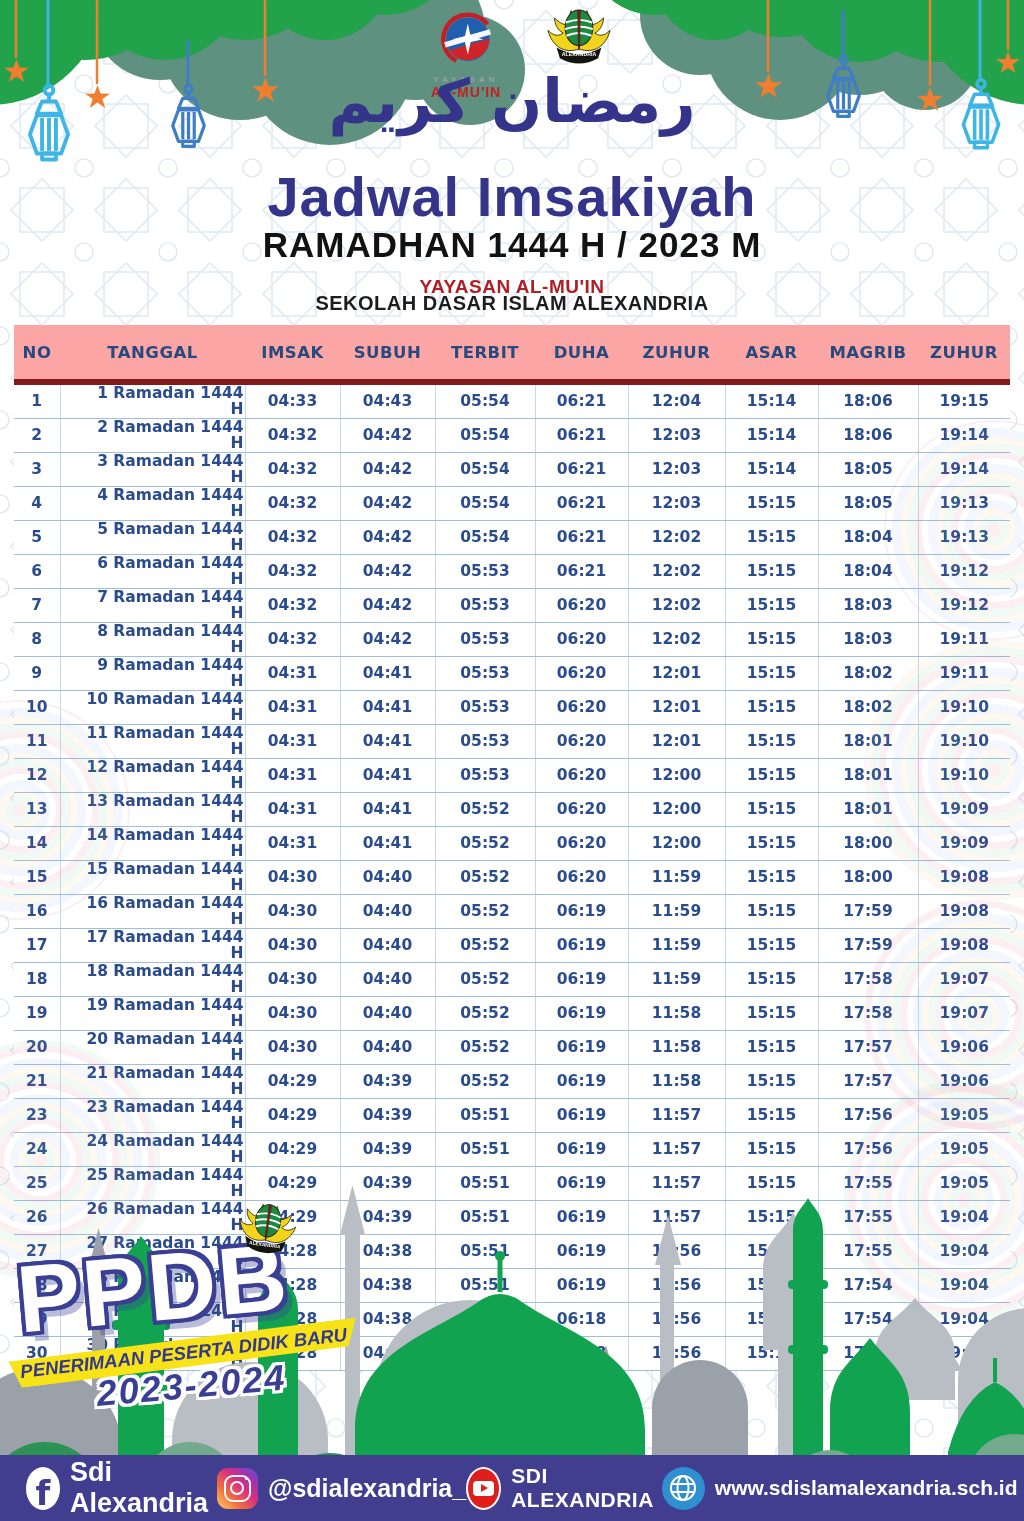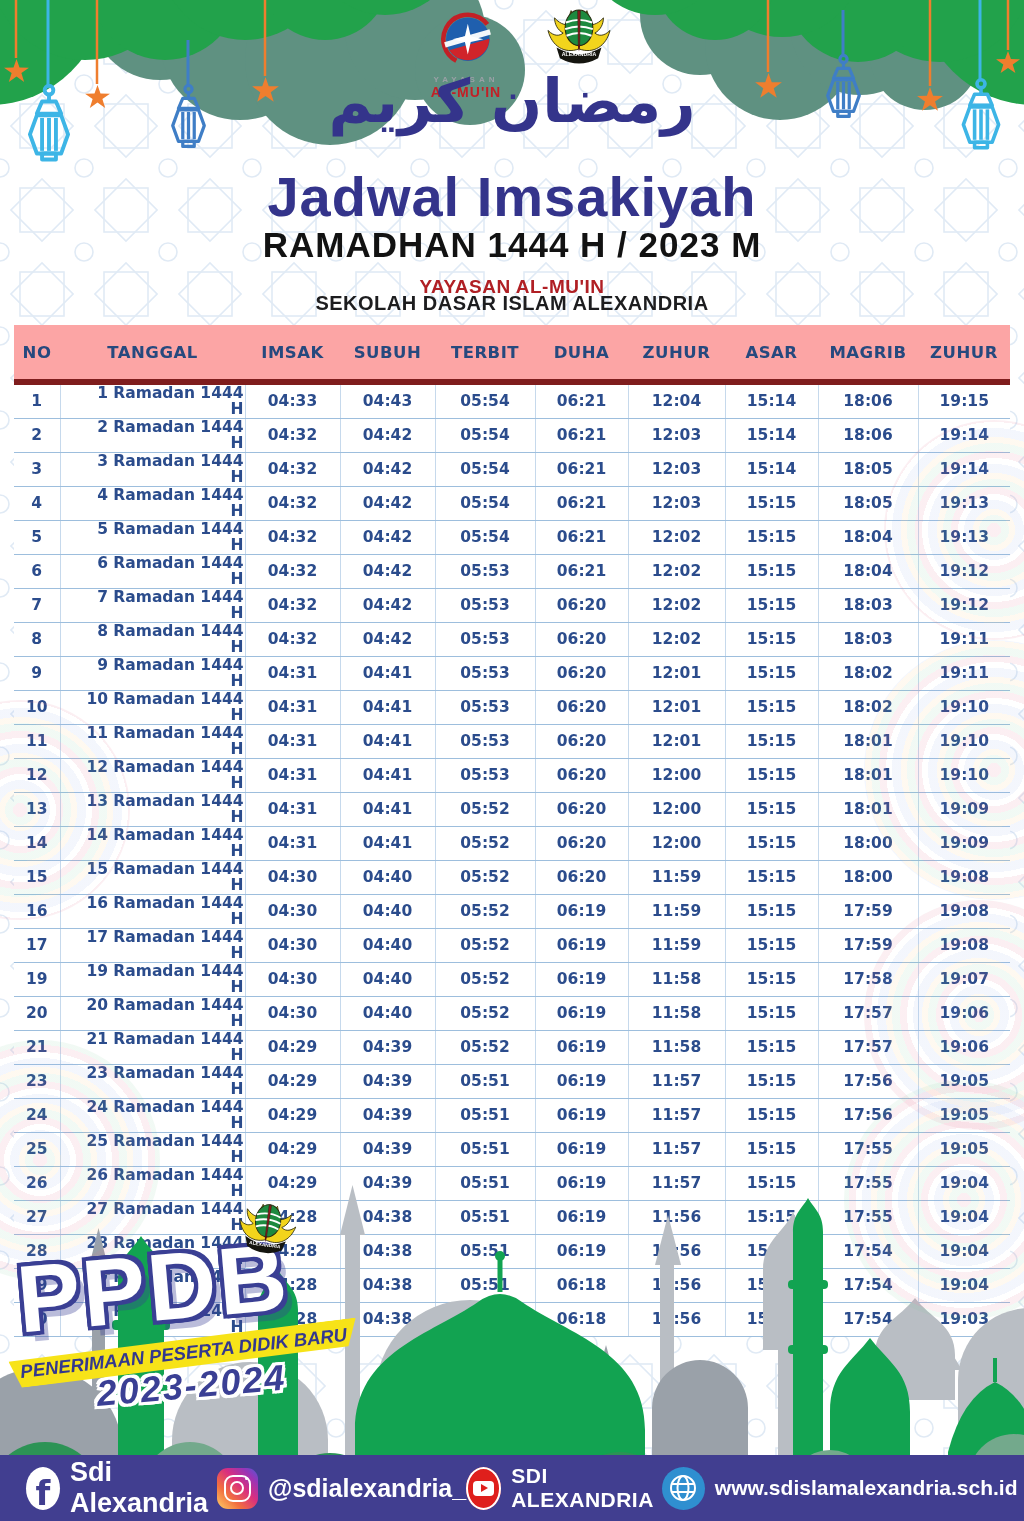--- a/index.html
+++ b/index.html
@@ -448,20 +448,32 @@
         <td>04:30</td>
         <td>04:40</td>
         <td>05:52</td>
         <td>06:19</td>
         <td>11:59</td>
         <td>15:15</td>
         <td>17:59</td>
         <td>19:08</td>
       </tr>
       <tr>
+        <td>18</td>
+        <td>18 Ramadan 1444 H</td>
+        <td>04:30</td>
+        <td>04:40</td>
+        <td>05:52</td>
+        <td>06:19</td>
+        <td>11:59</td>
+        <td>15:15</td>
+        <td>17:58</td>
+        <td>19:07</td>
+      </tr>
+      <tr>
         <td>19</td>
         <td>19 Ramadan 1444 H</td>
         <td>04:30</td>
         <td>04:40</td>
         <td>05:52</td>
         <td>06:19</td>
         <td>11:58</td>
         <td>15:15</td>
         <td>17:58</td>
         <td>19:07</td>

